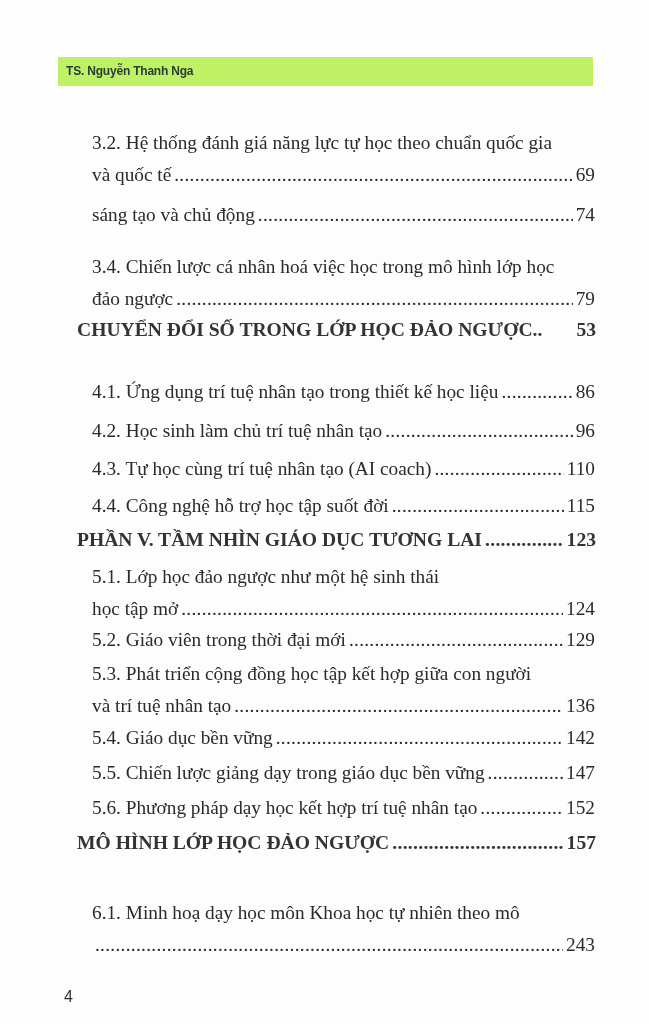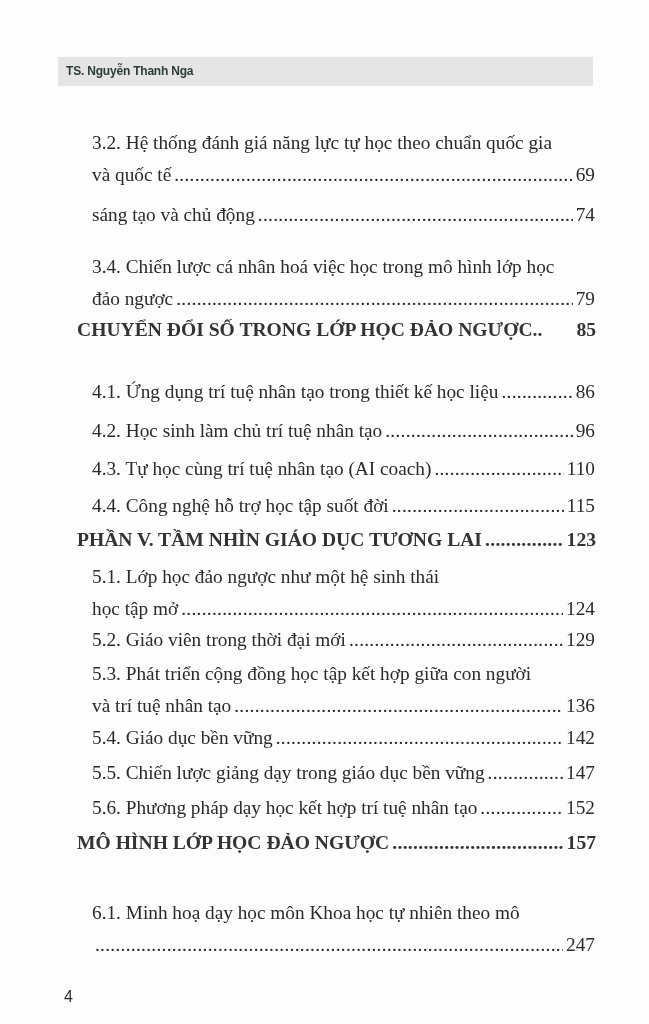--- a/index.html
+++ b/index.html
@@ -2,21 +2,21 @@
 <html><head>
 <meta charset="utf-8">
 <style>
   html, body { margin: 0; padding: 0; }
   body {
     width: 649px; height: 1024px; background: #fdfdfd; position: relative; overflow: hidden;
     font-family: "Liberation Serif", "DejaVu Serif", serif; color: #2a2a2a;
   }
   .header-band {
     position: absolute; left: 58px; top: 57px; width: 535px; height: 29px;
-    background: #e5e5e5;
+    background: #bef264;
   }
   .header-author {
     position: absolute; left: 8px; top: 7px;
     font-family: "Liberation Sans", "DejaVu Sans", sans-serif; font-size: 12px; font-weight: bold; color: #2c3a3a;
     letter-spacing: -0.2px;
   }
   .toc { position: absolute; left: 0; top: 0; width: 649px; }
   .entry { position: absolute; font-size: 19.3px; line-height: 32px; }
   .entry .line { display: flex; white-space: nowrap; }
   .entry .fill { flex: 1; overflow: hidden; position: relative; margin: 0 3px; }
@@ -68,21 +68,21 @@
         <span>đảo ngược</span>
         <span class="fill"></span>
         <span class="page">79</span>
       </div>
   </div>
 
   <div class="entry part" style="top:313px">
     <div class="line">
         <span>CHUYỂN ĐỔI SỐ TRONG LỚP HỌC ĐẢO NGƯỢC..</span>
         <span style="flex:1"></span>
-        <span class="page">85</span>
+        <span class="page">53</span>
       </div>
   </div>
 
   <div class="entry sub" style="top:376px">
     <div class="line">
         <span>4.1. Ứng dụng trí tuệ nhân tạo trong thiết kế học liệu</span>
         <span class="fill"></span>
         <span class="page">86</span>
       </div>
   </div>
@@ -180,18 +180,18 @@
         <span class="page">157</span>
       </div>
   </div>
 
   <div class="entry sub" style="top:897px">
     <div class="line">
         <span>6.1. Minh hoạ dạy học môn Khoa học tự nhiên theo mô</span>
       </div>
     <div class="line">
         <span class="fill"></span>
-        <span class="page">247</span>
+        <span class="page">243</span>
       </div>
   </div>
 </div>
 
 <div class="page-number">4</div>
 
 </body></html>

